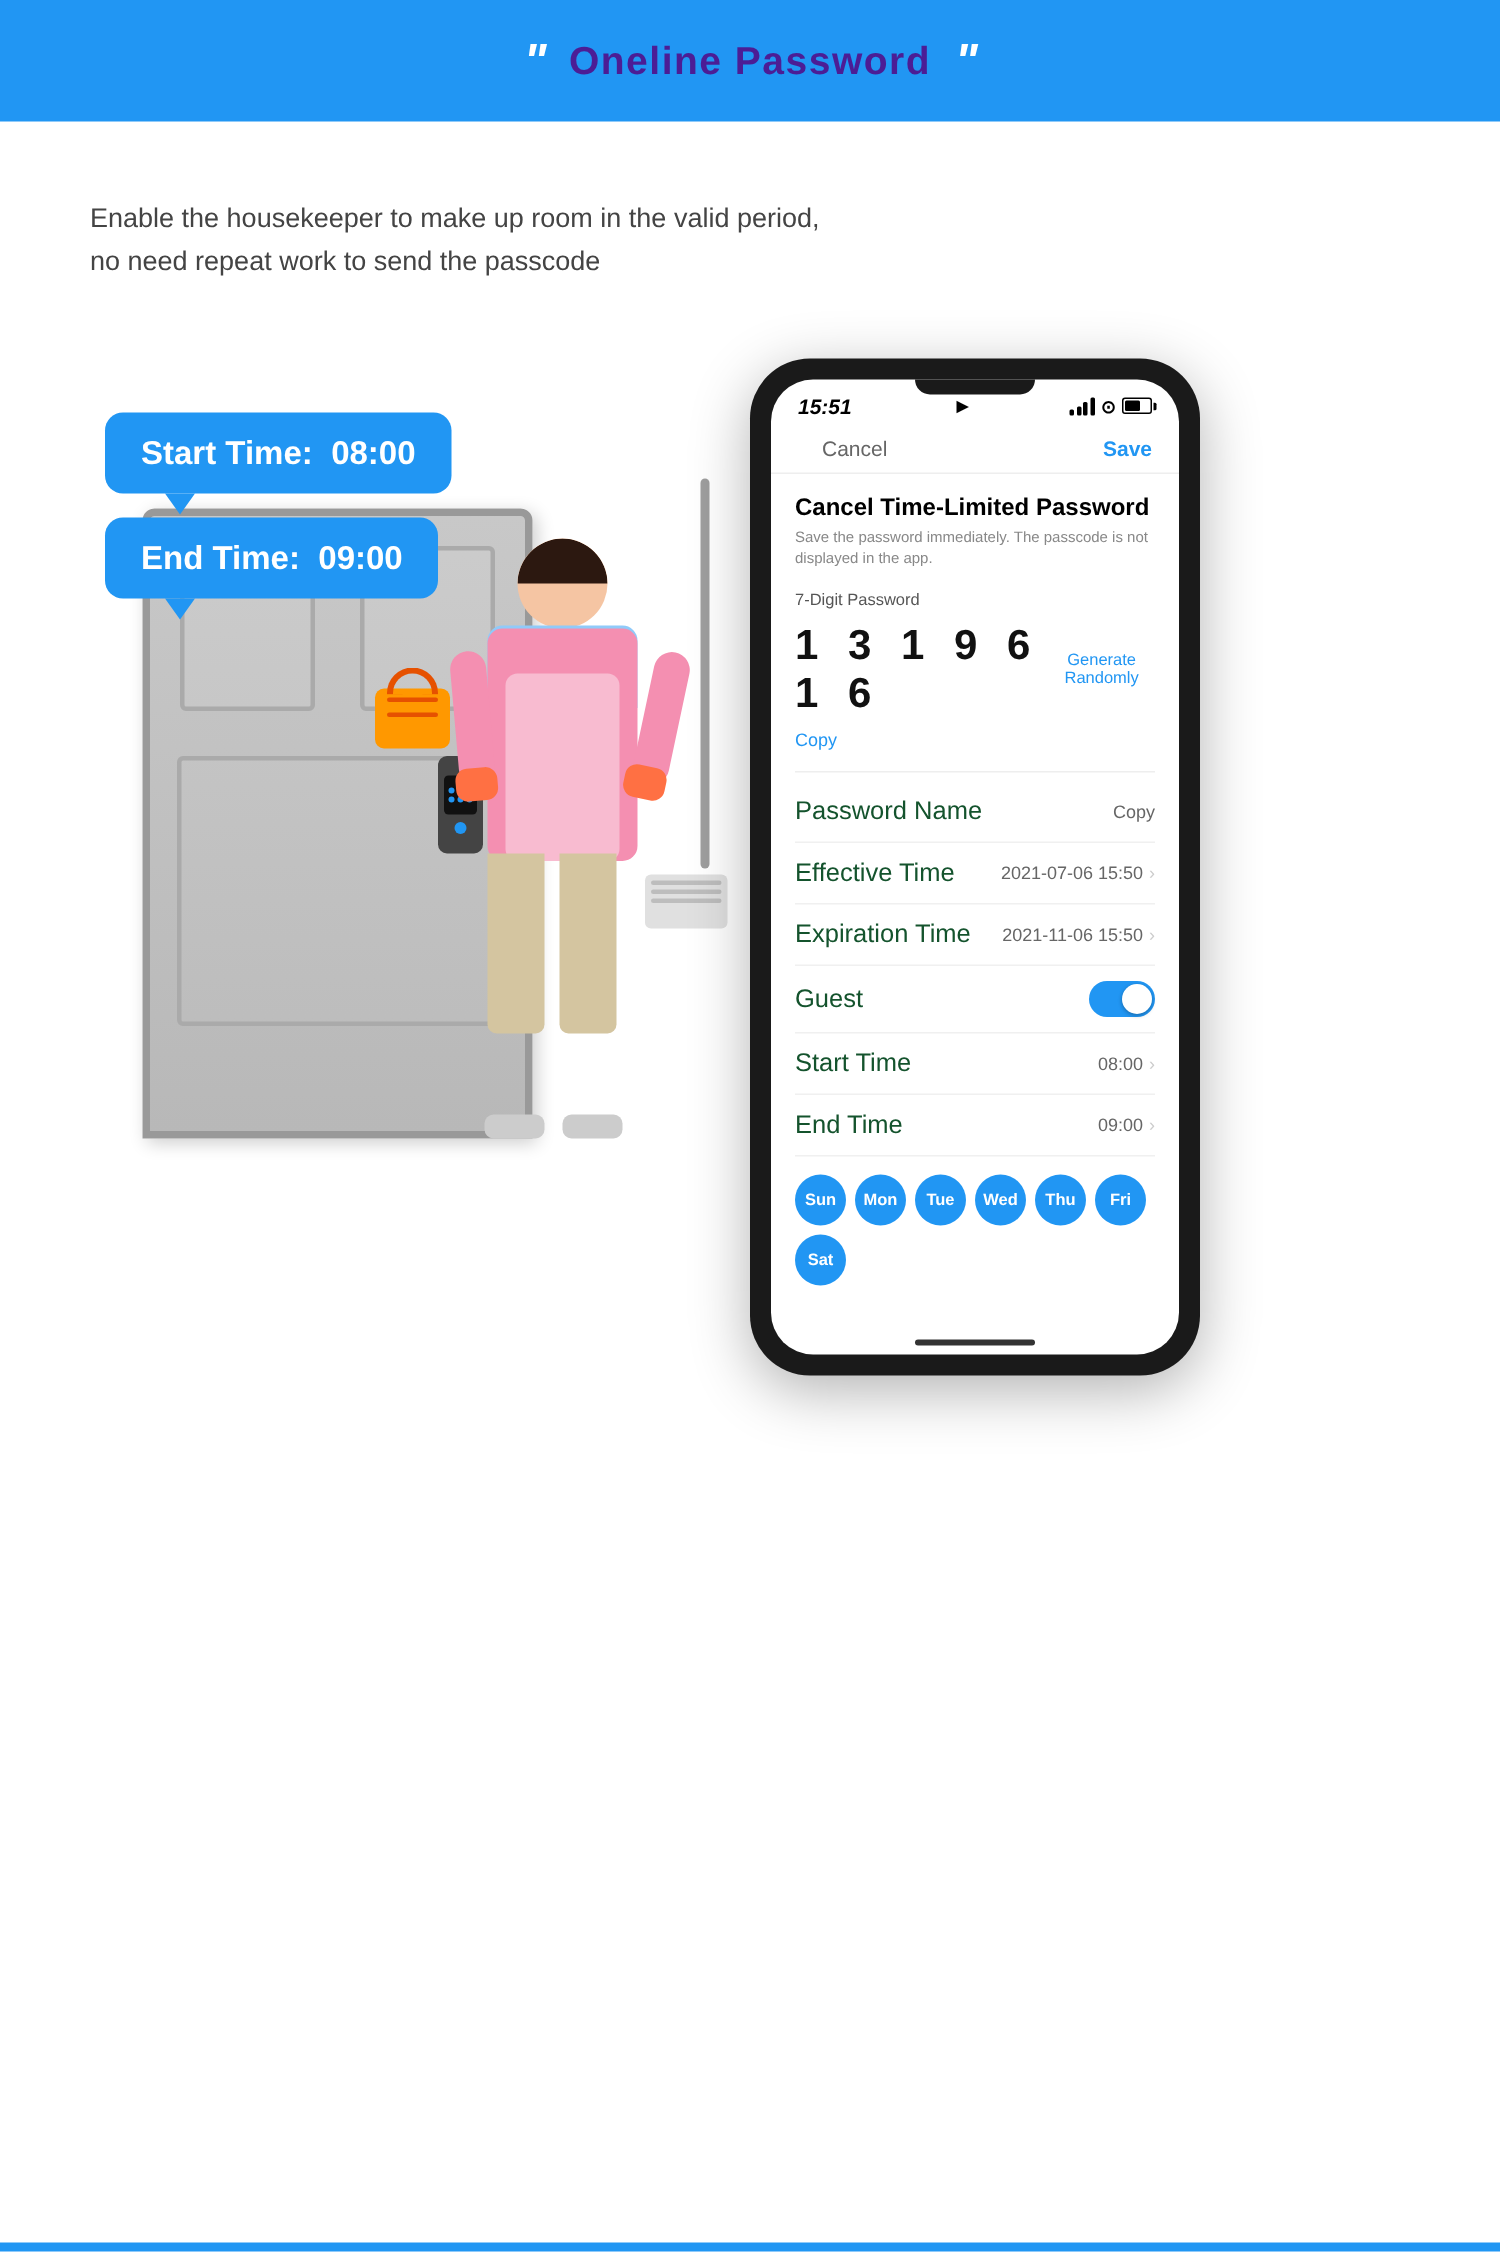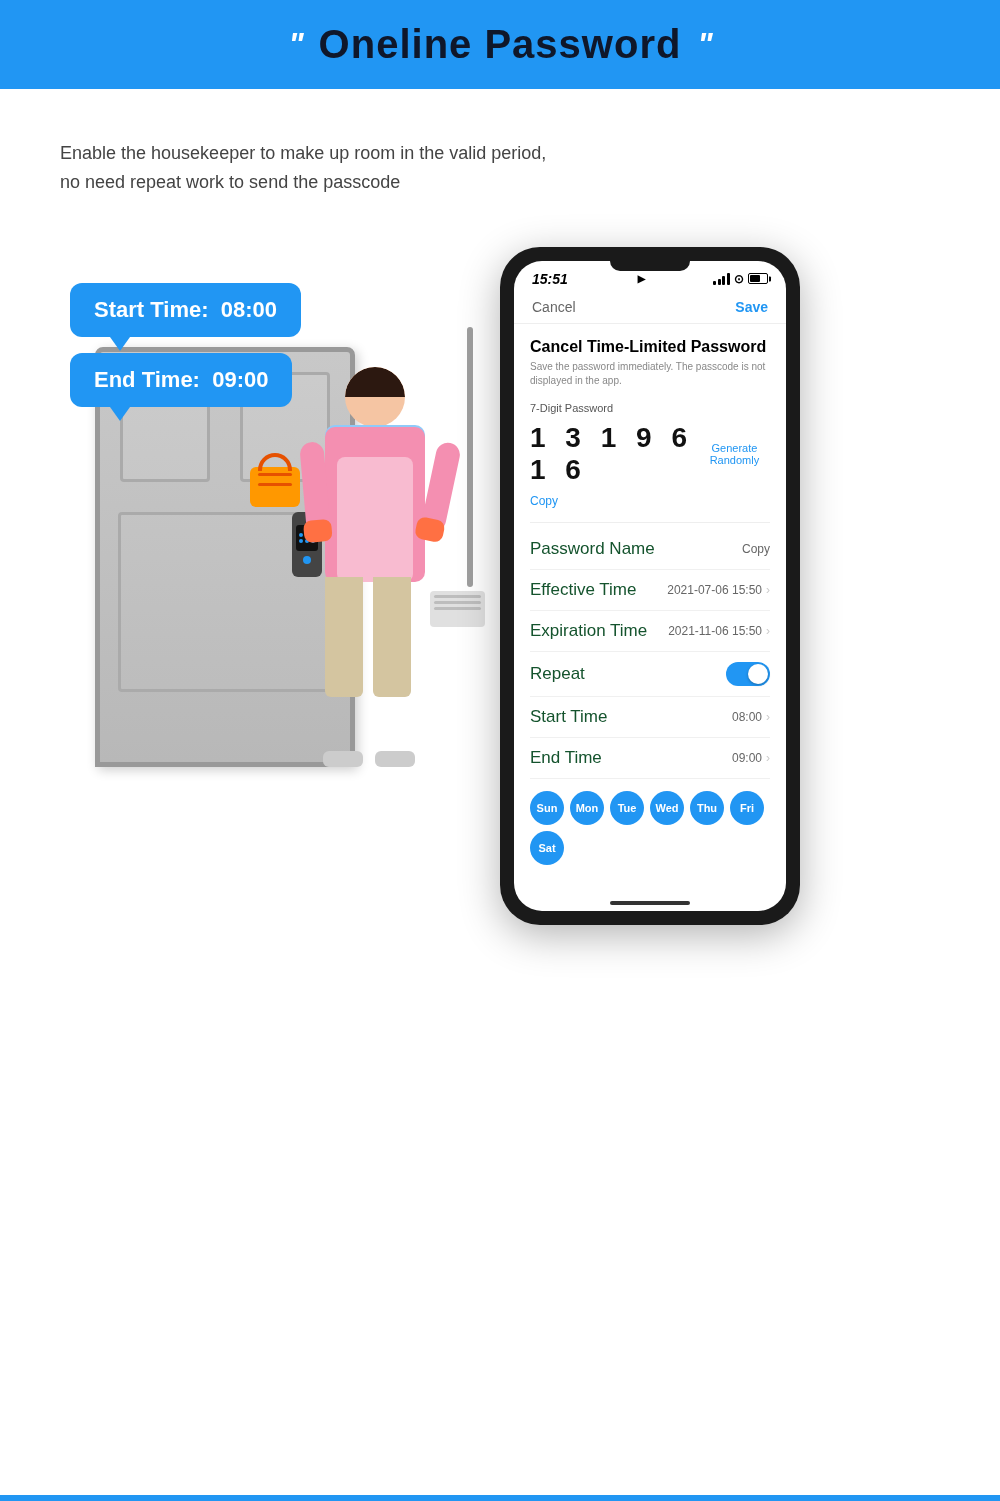--- a/index.html
+++ b/index.html
@@ -21,22 +21,22 @@
       gap: 16px;
     }
     .header-quote {
       color: #fff;
       font-size: 32px;
       font-weight: 900;
       font-style: italic;
       letter-spacing: -1px;
     }
     .header-title {
-      color: #0f172a;
-      font-size: 40px;
+      color: #4c1d95;
+      font-size: 26px;
       font-weight: 900;
       letter-spacing: 1px;
     }
 
     
     .main-content {
       padding: 50px 60px 40px 60px;
     }
 
     .page-heading {
@@ -221,20 +221,21 @@
       display: flex;
       justify-content: space-between;
       padding: 8px 18px;
       border-bottom: 1px solid #eee;
       align-items: center;
     }
 
     .nav-cancel {
       color: #666;
       font-size: 14px;
+      margin-left: 16px;
     }
 
     .nav-save {
       color: #2196F3;
       font-size: 14px;
       font-weight: 600;
     }
 
     
     .phone-content {
@@ -545,21 +546,21 @@
             <span class="info-label">Effective Time</span>
             <span class="info-value">2021-07-06 15:50 <span class="chevron">›</span></span>
           </div>
 
           <div class="info-row">
             <span class="info-label">Expiration Time</span>
             <span class="info-value">2021-11-06 15:50 <span class="chevron">›</span></span>
           </div>
 
           <div class="info-row">
-            <span class="info-label">Repeat</span>
+            <span class="info-label">Guest</span>
             <div class="toggle">
               <div class="toggle-thumb"></div>
             </div>
           </div>
 
           <div class="info-row">
             <span class="info-label">Start Time</span>
             <span class="info-value">08:00 <span class="chevron">›</span></span>
           </div>
 

